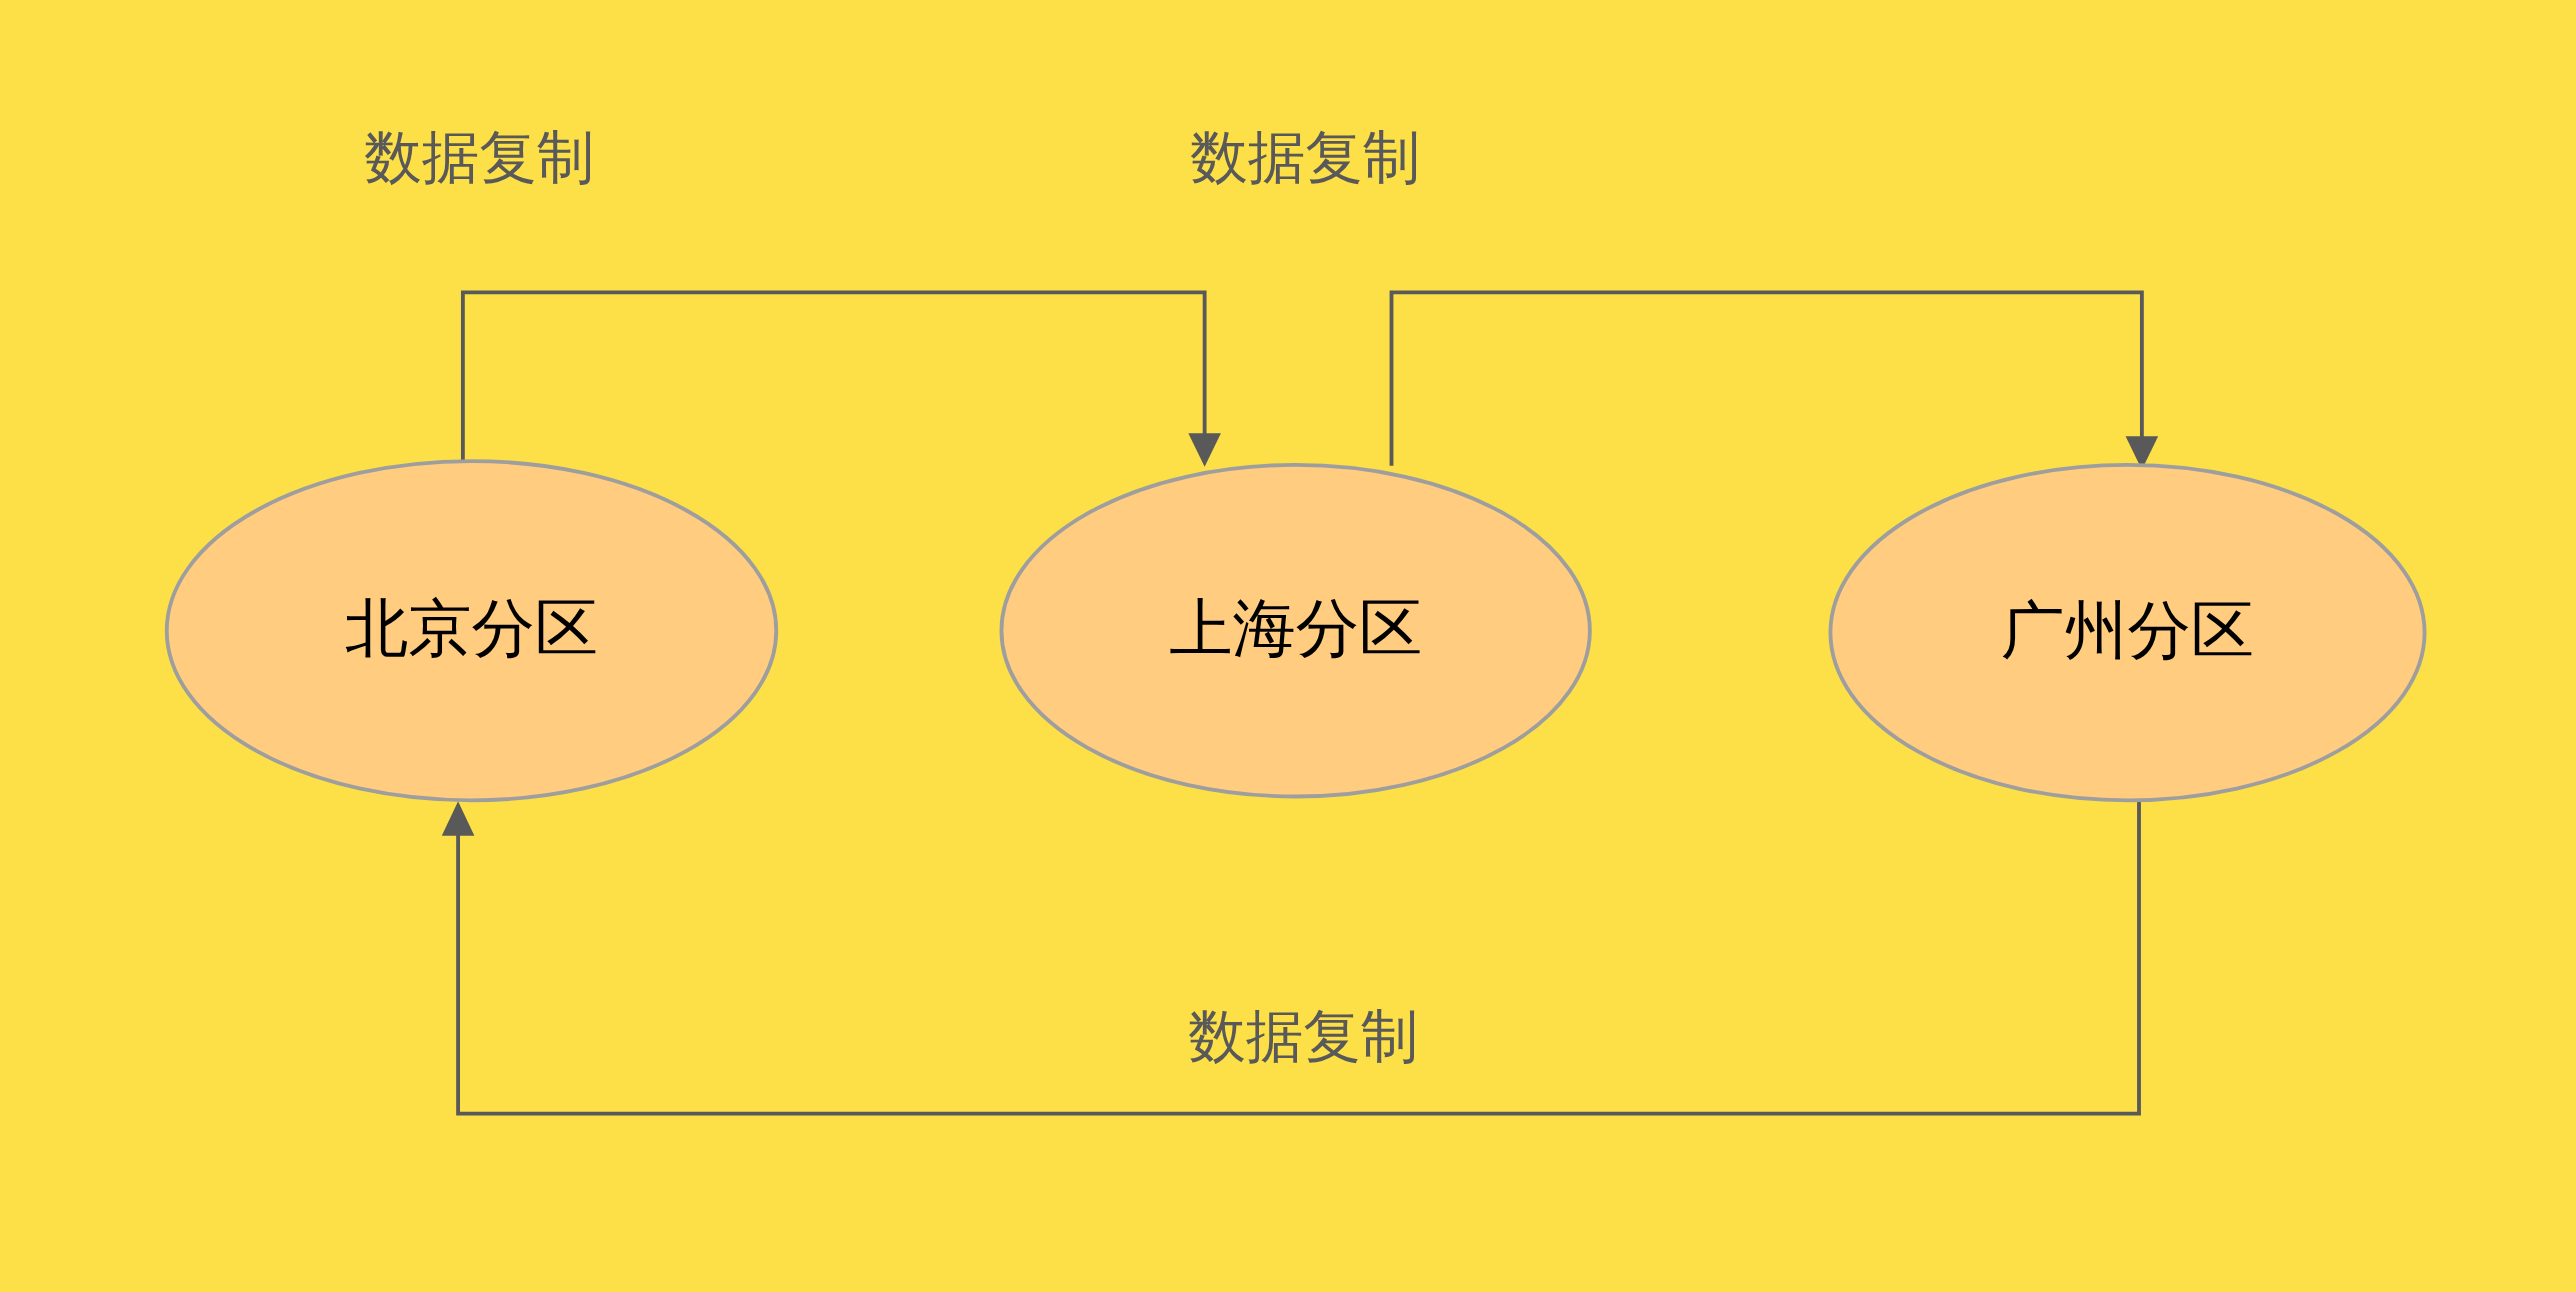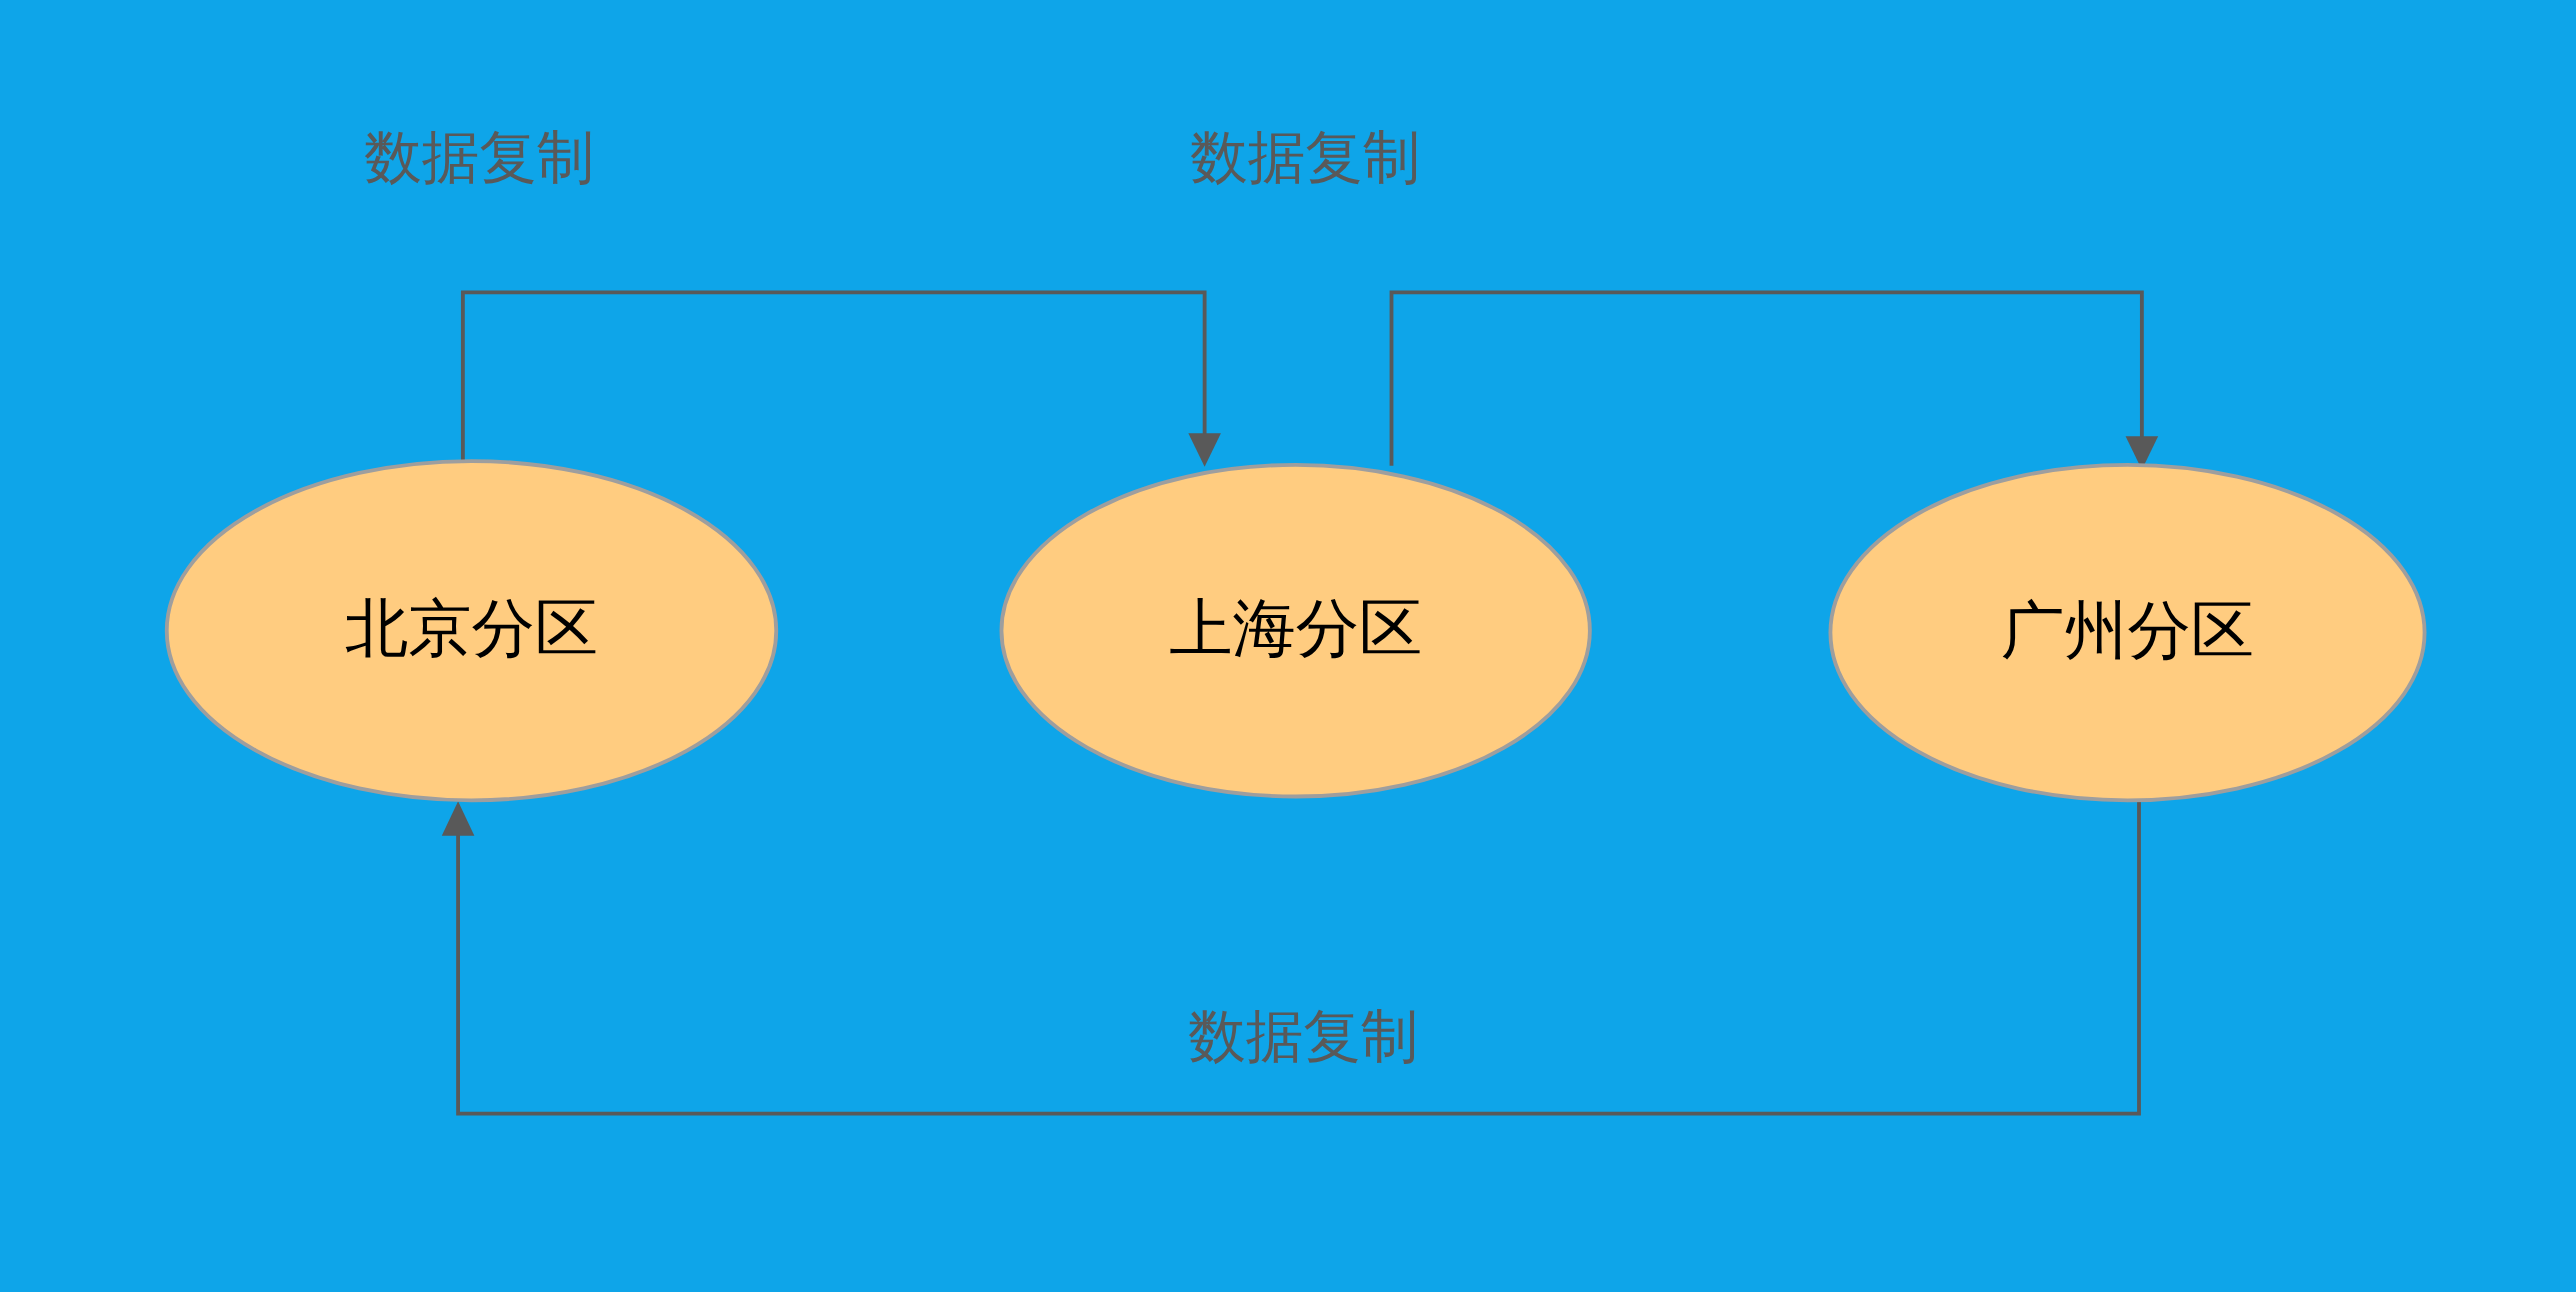--- a/index.html
+++ b/index.html
@@ -8,21 +8,21 @@
     padding: 0;
     background: #ffffff;
   }
   body {
     font-family: "DejaVu Sans", "Liberation Sans", sans-serif;
   }
   #canvas {
     position: relative;
     width: 2576px;
     height: 1293px;
-    background: #0ea5e9;
+    background: #fde047;
     overflow: hidden;
   }
   #diagram-svg {
     position: absolute;
     left: 0;
     top: 0;
     width: 2576px;
     height: 1293px;
   }
   .node-ellipse {

